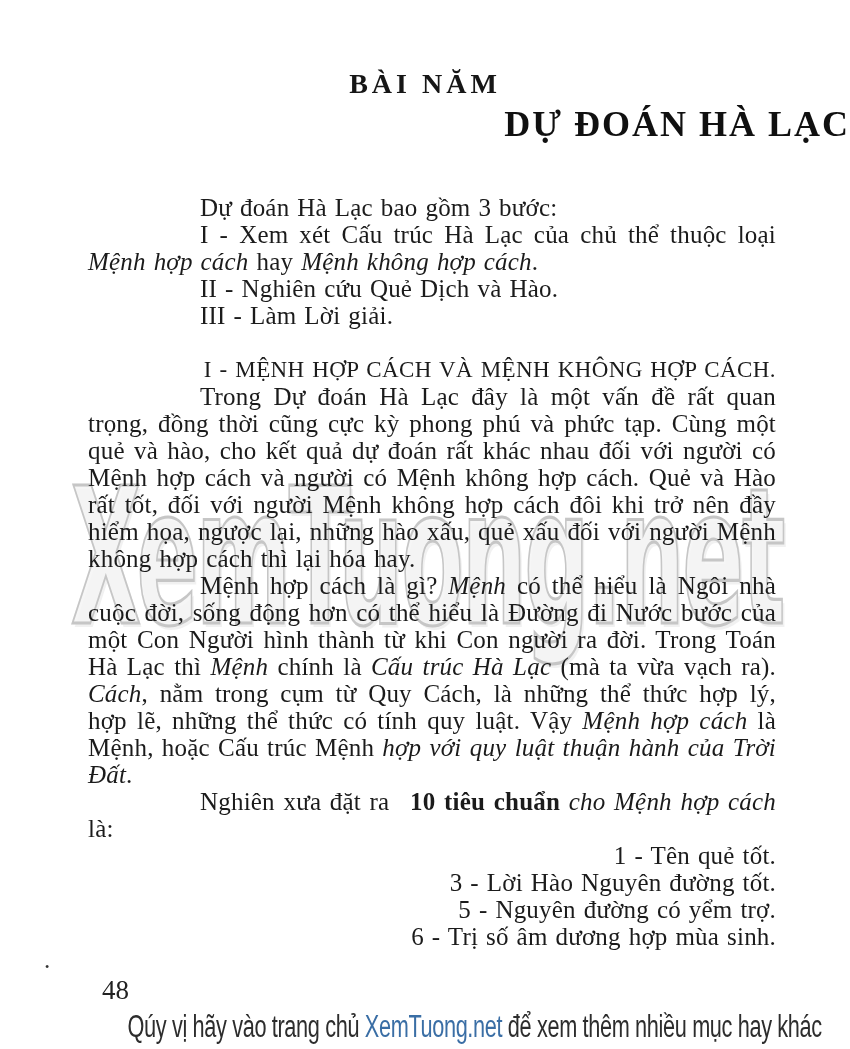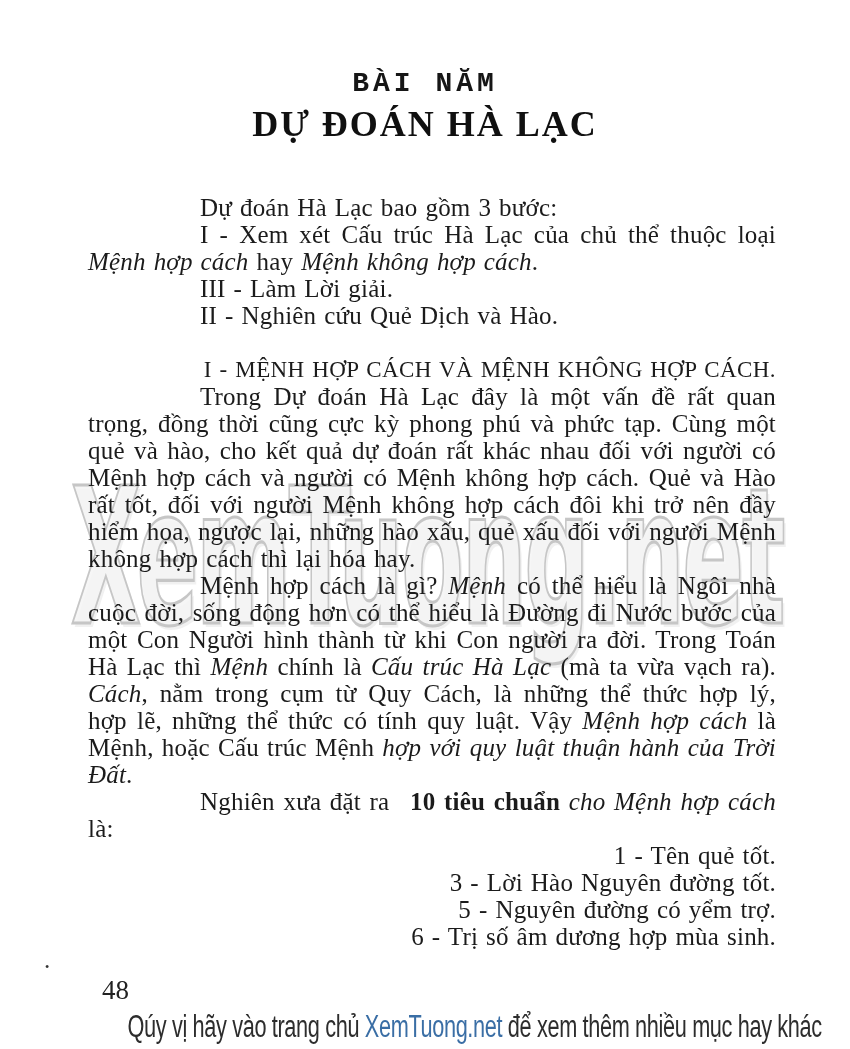--- a/index.html
+++ b/index.html
@@ -36,29 +36,29 @@
     top: 70px; left: 0; right: 0;
     text-align: center;
     z-index: 2;
   }
   .title-1 {
     font-weight: 700;
     font-size: 28px;
     line-height: 1;
     letter-spacing: 4px;
     color: #161616;
-    font-family: Liberation Mono, monospace;
   }
   .title-2 {
     font-weight: 700;
     font-size: 36px;
     line-height: 1;
     letter-spacing: 2px;
     margin-top: 8px;
     color: #101010;
+    text-align: right;
   }
 
   .body-text {
     position: absolute;
     left: 88px;
     top: 194px;
     width: 688px;
     z-index: 2;
     font-size: 25px;
     line-height: 27px;
@@ -124,22 +124,22 @@
   <div class="watermark" style="-webkit-text-stroke: 2px rgb(198, 198, 198);">XemTuong.net</div>
 
   <div class="titles">
     <div class="title-1">BÀI NĂM</div>
     <div class="title-2">DỰ ĐOÁN HÀ LẠC</div>
   </div>
 
   <div class="body-text">
       <p class="blk p"><span>Dự đoán Hà Lạc bao gồm 3 bước:</span></p>
       <p class="blk p"><span>I - Xem xét Cấu trúc Hà Lạc của chủ thể thuộc loại </span><span class="i">Mệnh hợp cách</span><span> hay </span><span class="i">Mệnh không hợp cách</span><span>.</span></p>
+      <p class="blk p"><span>II - Nghiên cứu Quẻ Dịch và Hào.</span></p>
       <p class="blk p"><span>III - Làm Lời giải.</span></p>
-      <p class="blk p"><span>II - Nghiên cứu Quẻ Dịch và Hào.</span></p>
       <div class="blk heading"><span>I - MỆNH HỢP CÁCH VÀ MỆNH KHÔNG HỢP CÁCH.</span></div>
       <p class="blk p"><span>Trong Dự đoán Hà Lạc đây là một vấn đề rất quan trọng, đồng thời cũng cực kỳ phong phú và phức tạp. Cùng một quẻ và hào, cho kết quả dự đoán rất khác nhau đối với người có Mệnh hợp cách và người có Mệnh không hợp cách. Quẻ và Hào rất tốt, đối với người Mệnh không hợp cách đôi khi trở nên đầy hiểm họa, ngược lại, những hào xấu, quẻ xấu đối với người Mệnh không hợp cách thì lại hóa hay.</span></p>
       <p class="blk p"><span>Mệnh hợp cách là gì? </span><span class="i">Mệnh</span><span> có thể hiểu là Ngôi nhà cuộc đời, sống động hơn có thể hiểu là Đường đi Nước bước của một Con Người hình thành từ khi Con người ra đời. Trong Toán Hà Lạc thì </span><span class="i">Mệnh</span><span> chính là </span><span class="i">Cấu trúc Hà Lạc</span><span> (mà ta vừa vạch ra). </span><span class="i">Cách</span><span>, nằm trong cụm từ Quy Cách, là những thể thức hợp lý, hợp lẽ, những thể thức có tính quy luật. Vậy </span><span class="i">Mệnh hợp cách</span><span> là Mệnh, hoặc Cấu trúc Mệnh </span><span class="i">hợp với quy luật thuận hành của Trời Đất</span><span>.</span></p>
       <p class="blk p"><span>Nghiên xưa đặt ra </span><span class="bi">10 tiêu chuẩn</span><span> </span><span class="i">cho Mệnh hợp cách</span><span> là:</span></p>
       <p class="blk li"><span>1 - Tên quẻ tốt.</span></p>
       <p class="blk li"><span>3 - Lời Hào Nguyên đường tốt.</span></p>
       <p class="blk li"><span>5 - Nguyên đường có yểm trợ.</span></p>
       <p class="blk li"><span>6 - Trị số âm dương hợp mùa sinh.</span></p>
     </div>
 

